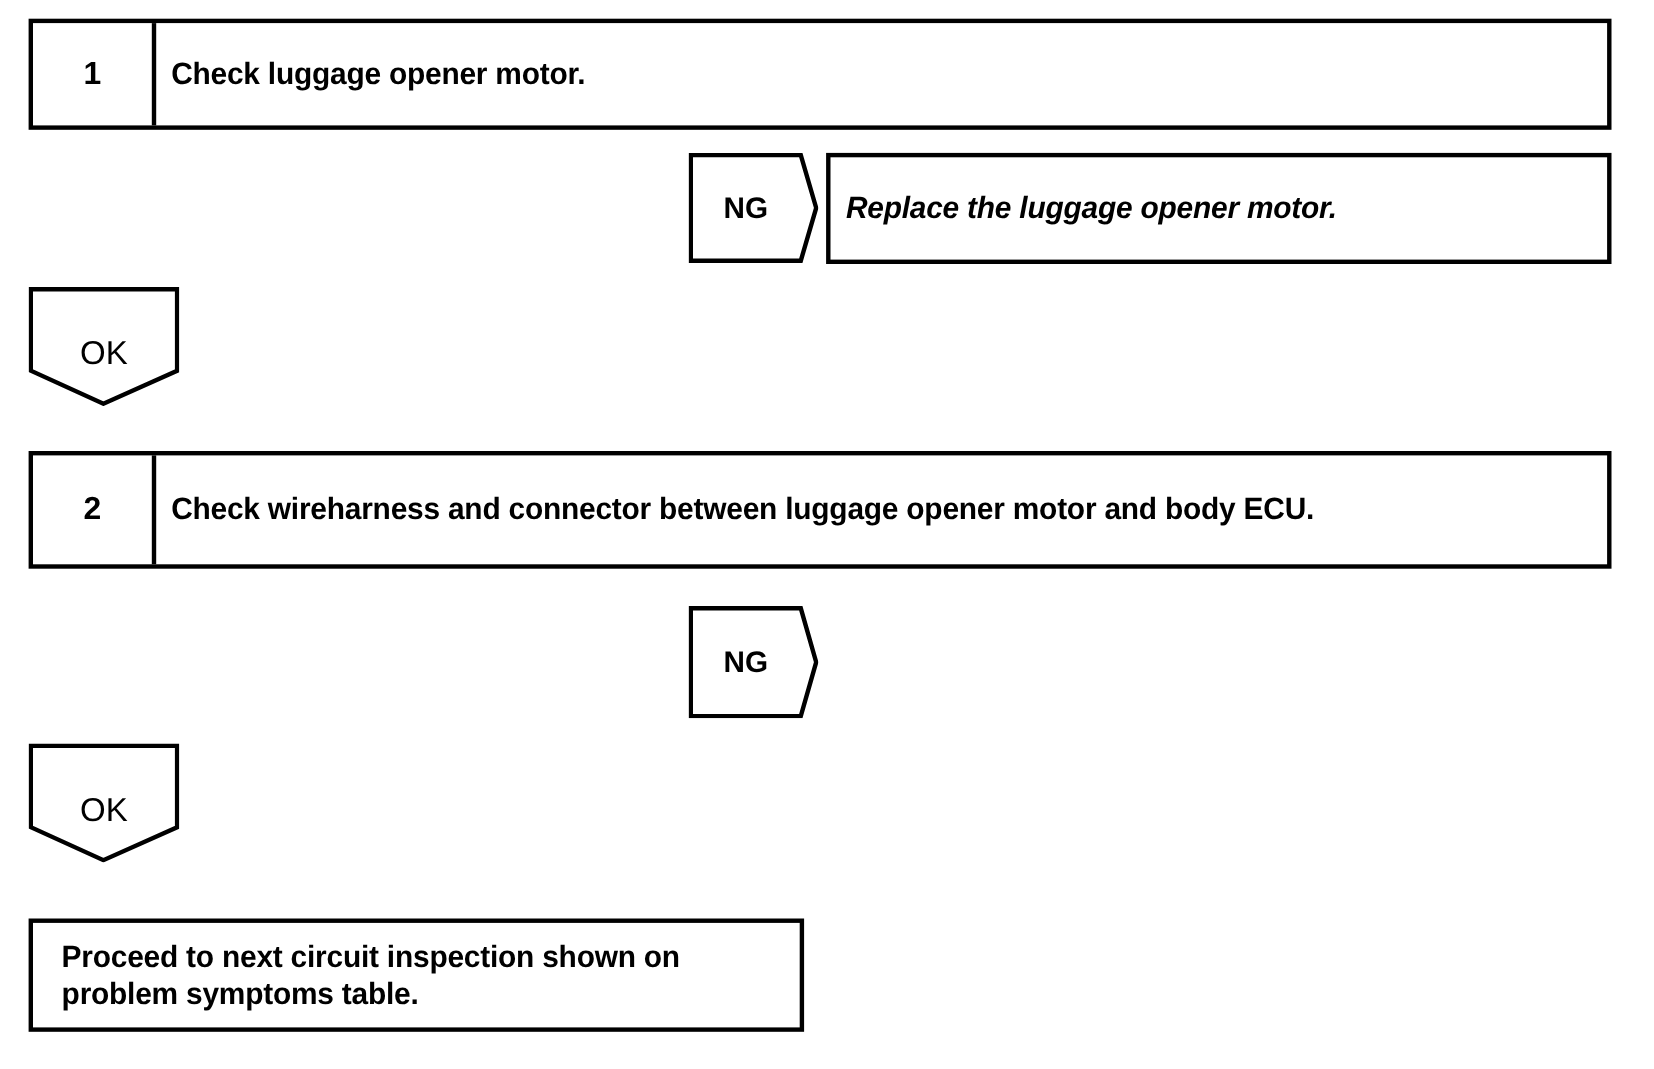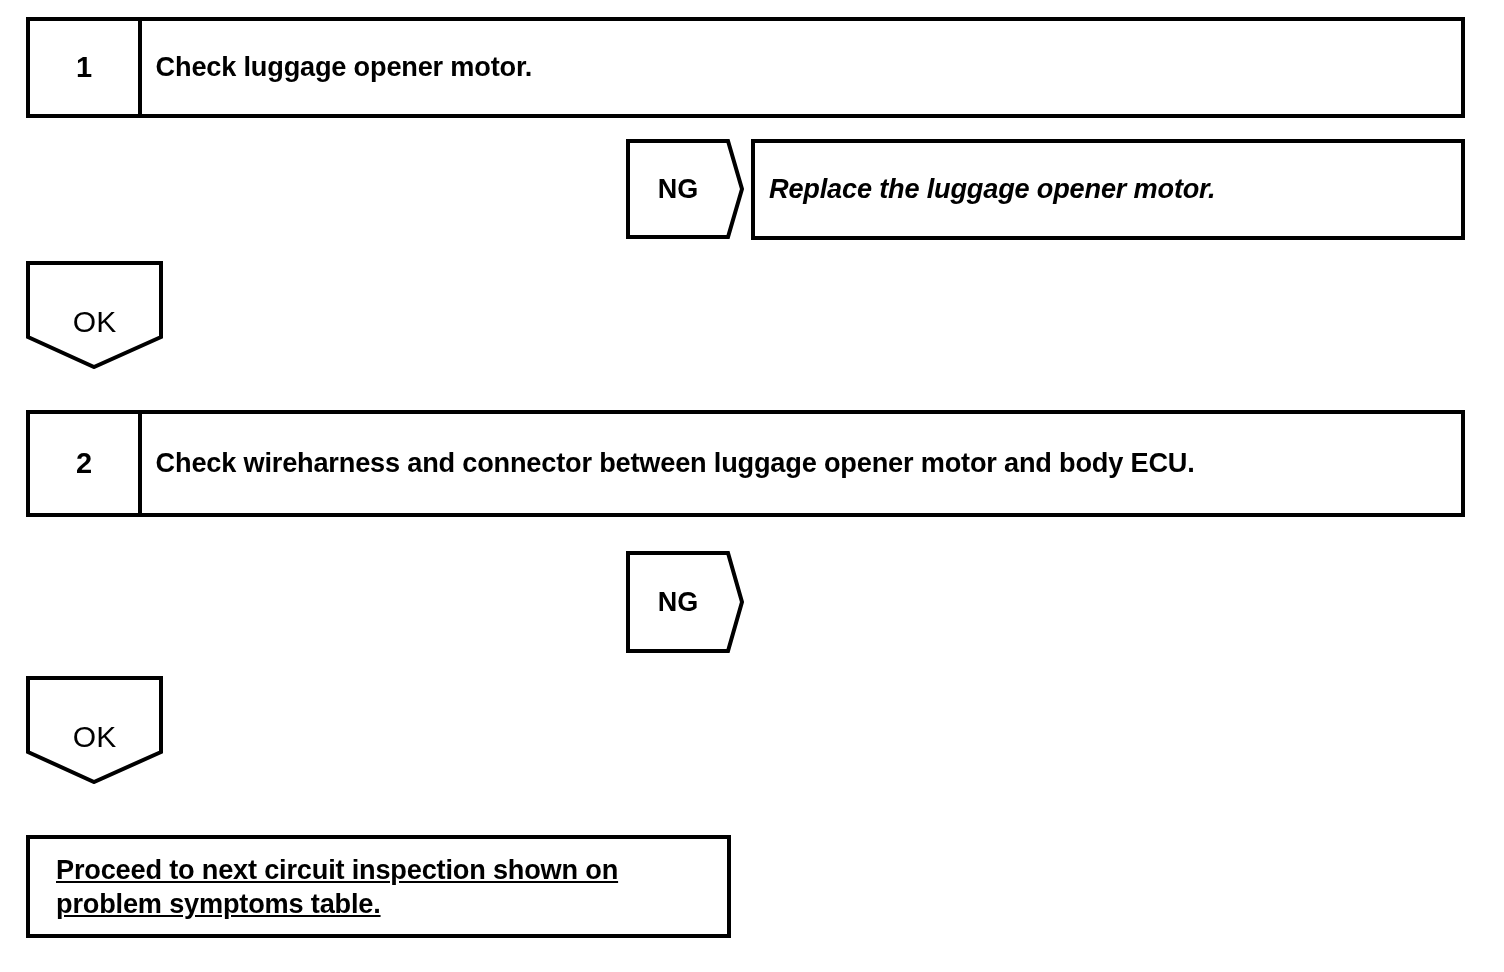--- a/index.html
+++ b/index.html
@@ -78,21 +78,20 @@
   .final-box {
     border: 4px solid #000;
     background: #fff;
     display: flex;
     align-items: flex-start;
     padding: 14px 0 0 26px;
     font-weight: bold;
     font-size: 28px;
     line-height: 1.22;
     letter-spacing: -0.2px;
-    text-decoration: underline;
   }
   .final-box .txt {
     transform: scaleX(0.97);
     transform-origin: left top;
   }
 
   
   .ng-arrow {
     position: absolute;
   }

